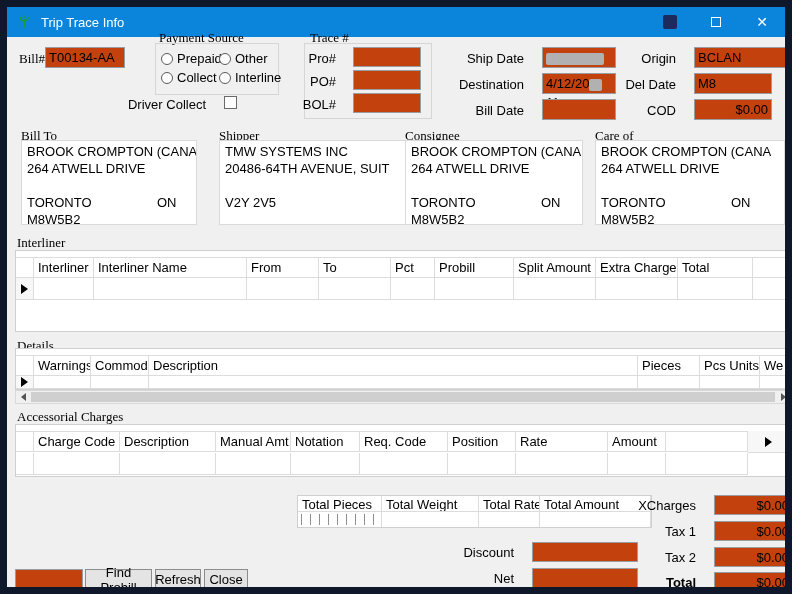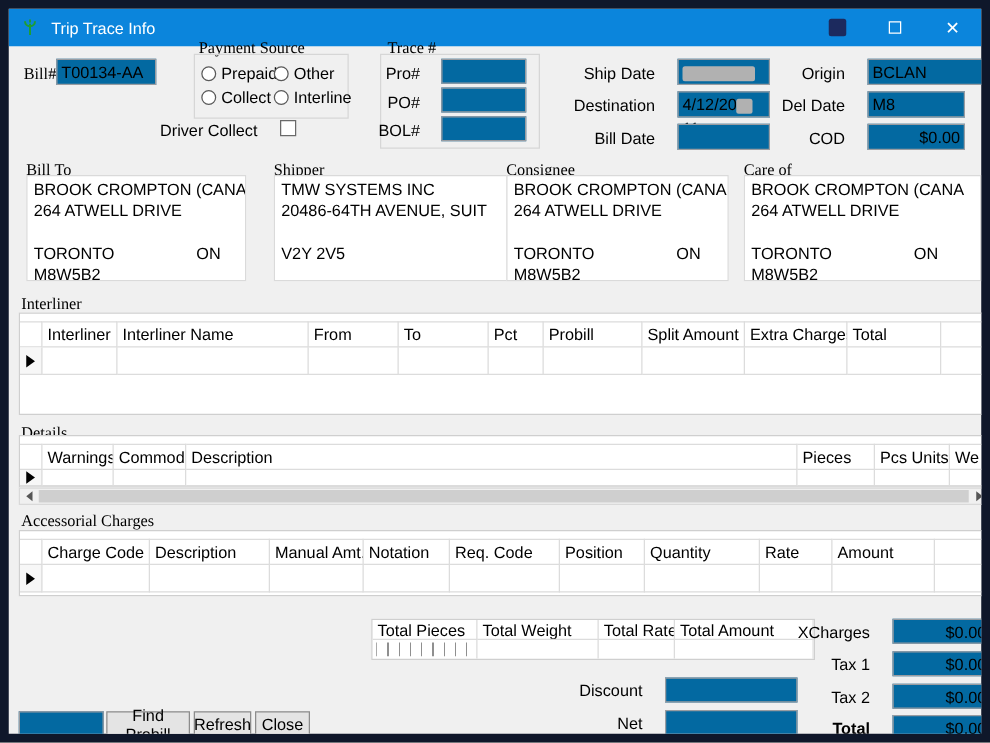--- a/index.html
+++ b/index.html
@@ -17,21 +17,21 @@
   .wbtn { width:46px; height:30px; display:flex; align-items:center; justify-content:center;
           color:#fff; cursor:default; }
   .min-glyph { width:14px; height:14px; background:#1c2a5e; border-radius:2px; }
   .max-glyph { width:10px; height:10px; border:1px solid #fff; }
   .close-glyph { font-size:14px; line-height:1; }
 
   
   .lbl  { position:absolute; white-space:nowrap;font-family:Liberation Serif, serif; }
   .lblr { position:absolute; white-space:nowrap; text-align:right; }
   .bold { font-weight:bold; }
-  .tb { position:absolute; background:#0369a1; border:1px solid #999ca1; font:inherit;
+  .tb { position:absolute; background:#c2410c; border:1px solid #999ca1; font:inherit;
         font-size:13px; padding:0 3px; height:21px; line-height:19px; outline:none; }
   .tb.right { text-align:right; }
   .grp { position:absolute; border:1px solid #d6d6d6; }
   .radio { position:absolute; display:flex; align-items:center; gap:4px; white-space:nowrap; }
   .rdot { width:12px; height:12px; border:1px solid #5a5a5a; border-radius:50%; background:#fff; flex:0 0 auto; }
   .cbox { position:absolute; width:13px; height:13px; border:1px solid #6a6a6a; background:#fff; }
   .btn { position:absolute; display:flex; align-items:center; justify-content:center;
          background:#e4e4e4; border:1px solid #8c8c8c; font:inherit; font-size:13px; }
   .redact { display:inline-block; background:#b1b1b1; border-radius:2px; height:12px; vertical-align:middle; }
 
@@ -245,21 +245,20 @@
   <div class="lbl" style="left:10px;top:402px">Accessorial Charges</div>
   <div class="panel" style="left:8px;top:417px;width:776px;height:53px">
     <div class="grid" style="grid-template-columns:18px 86px 96px 75px 69px 88px 68px 92px 58px 82px 1fr">
       <div class="gh"></div>
       <div class="gh">Charge Code</div>
       <div class="gh">Description</div>
       <div class="gh">Manual Amt.</div>
       <div class="gh">Notation</div>
       <div class="gh">Req. Code</div>
       <div class="gh">Position</div>
-      <div class="gh">Quantity</div>
       <div class="gh">Rate</div>
       <div class="gh">Amount</div>
       <div class="gh"></div>
       <div class="gc rh22 marker">
           <span class="tri"></span>
         </div>
       <div class="gc rh22"></div>
       <div class="gc rh22"></div>
       <div class="gc rh22"></div>
       <div class="gc rh22"></div>

